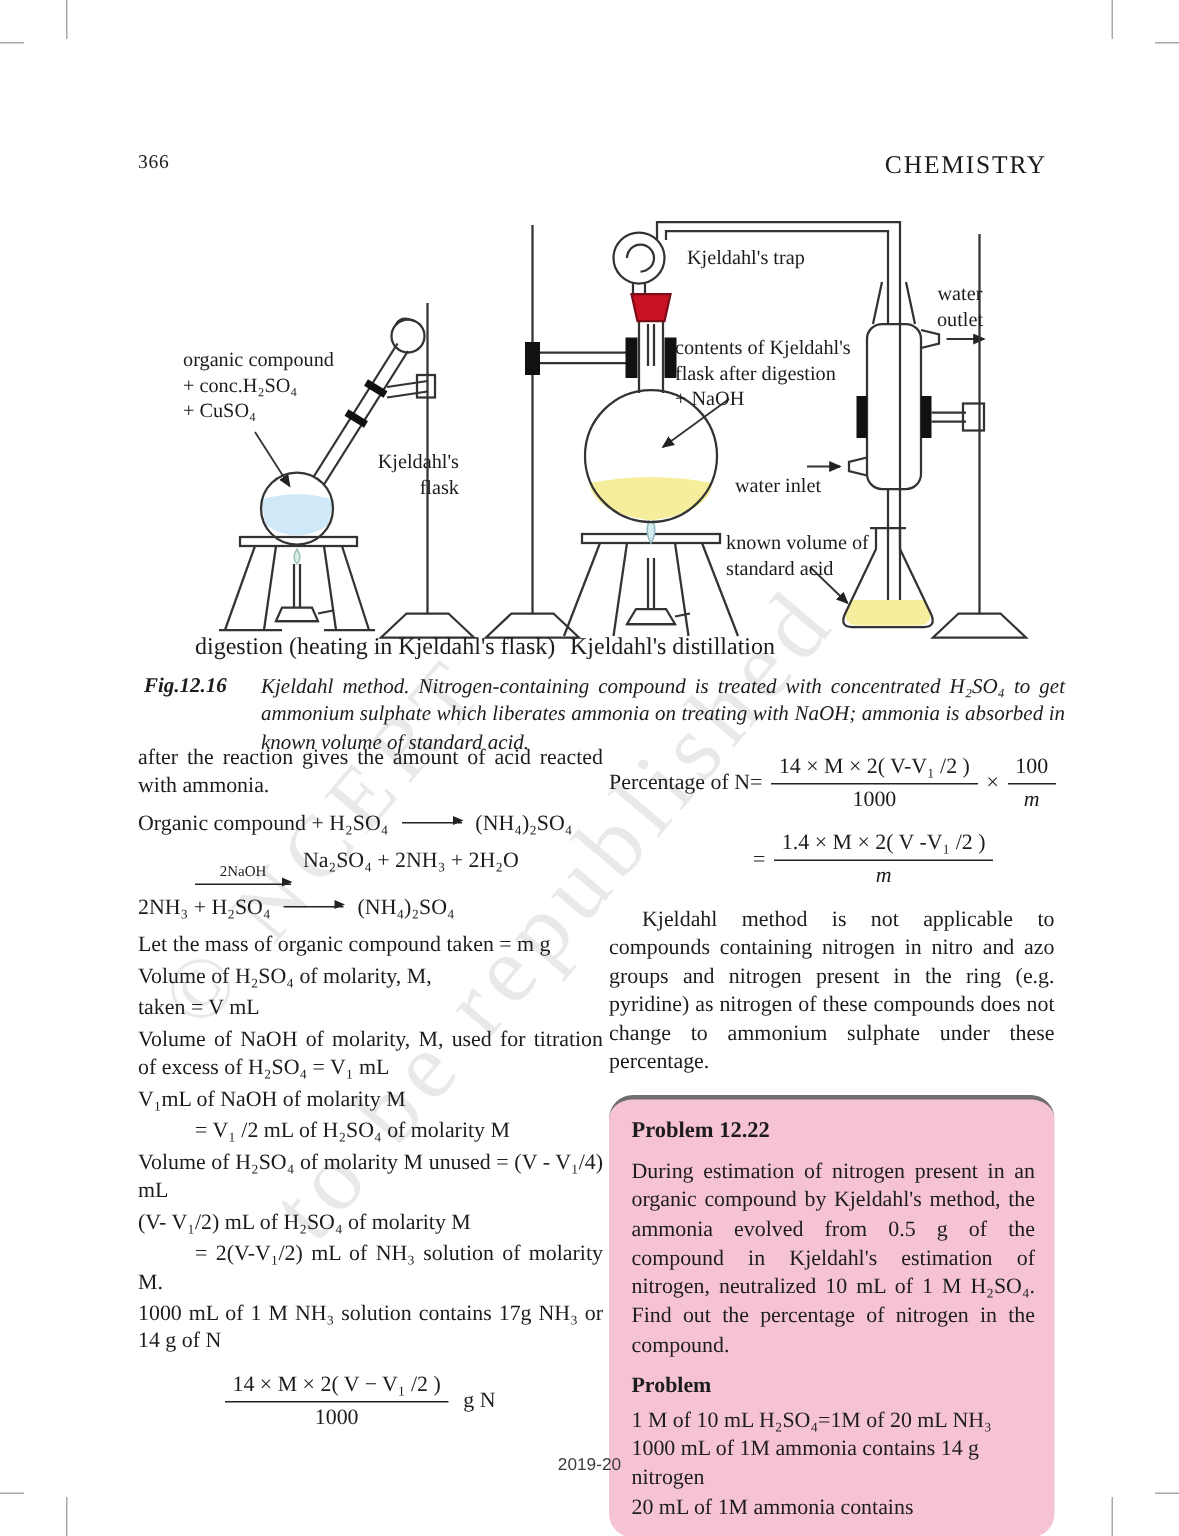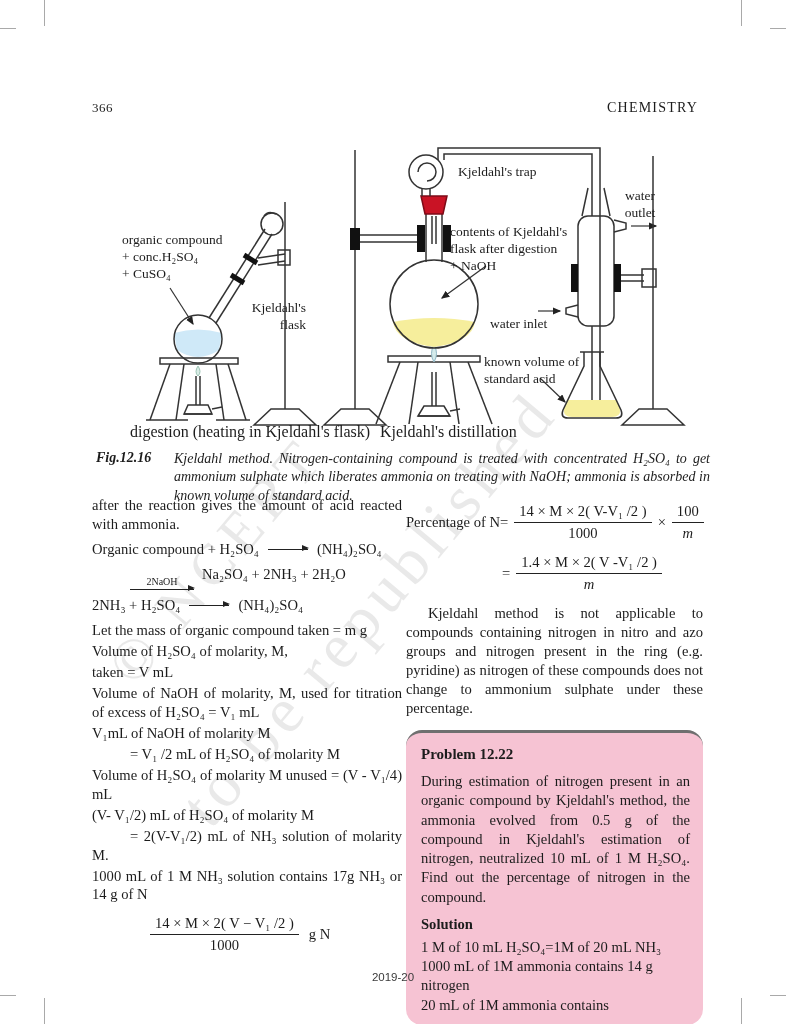--- a/index.html
+++ b/index.html
@@ -2,21 +2,21 @@
 <html><head>
 <meta charset="utf-8">
 <style>
   html,body{margin:0;padding:0;background:#e8e8e8;}
   #page{position:relative;width:786px;height:1024px;background:#ffffff;overflow:hidden;
         font-family:"Liberation Serif","DejaVu Serif",serif;color:#1c1c1c;}
   
   .crop{position:absolute;background:#a9a9a9;}
   
   #pageno{position:absolute;left:92px;top:100px;font-size:13px;letter-spacing:.5px;}
-  #booktitle{position:absolute;right:88px;top:100px;font-size:14px;letter-spacing:1.2px;text-align:center;}
+  #booktitle{position:absolute;right:88px;top:100px;font-size:17px;letter-spacing:1.2px;text-align:center;}
   
   #watermark{position:absolute;left:55px;top:700px;transform:rotate(-50deg);transform-origin:0 0;
              color:rgba(40,40,40,0.10);white-space:nowrap;pointer-events:none;}
   #watermark .w1{font-size:58px;letter-spacing:8px;margin-left:60px;}
   #watermark .w2{font-size:64px;letter-spacing:6px;margin-top:78px;}
   
   #diagram{position:absolute;left:88px;top:128px;width:624px;height:318px;}
   #diagram svg{position:absolute;left:0;top:0;}
   .dlabel{position:absolute;font-size:13.5px;line-height:1.25;white-space:pre-line;}
   .dcap{position:absolute;font-size:16px;}
@@ -270,21 +270,21 @@
         <span class="num">1.4 × M × 2( V -V₁ /2 )</span>
         <span class="den ital">m</span>
       </span>
     </div>
 
     <div class="just" style="text-indent:22px;margin-top:6px;">Kjeldahl method is not applicable to compounds containing nitrogen in nitro and azo groups and nitrogen present in the ring (e.g. pyridine) as nitrogen of these compounds does not change to ammonium sulphate under these percentage.</div>
 
     <div id="problembox">
       <div class="ptitle">Problem 12.22</div>
       <div class="pbody">During estimation of nitrogen present in an organic compound by Kjeldahl's method, the ammonia evolved from 0.5 g of the compound in Kjeldahl's estimation of nitrogen, neutralized 10 mL of 1 M H₂SO₄. Find out the percentage of nitrogen in the compound.</div>
-      <div class="psol">Solution</div>
+      <div class="psol">Problem</div>
       <div class="solline">1 M of 10 mL H₂SO₄=1M of  20 mL NH₃</div>
       <div class="solline">1000 mL of 1M ammonia contains 14 g nitrogen</div>
       <div class="solline">20 mL of 1M ammonia contains</div>
     </div>
   </div>
 
   <div id="footer">2019-20</div>
 </div>
 
 </body></html>

